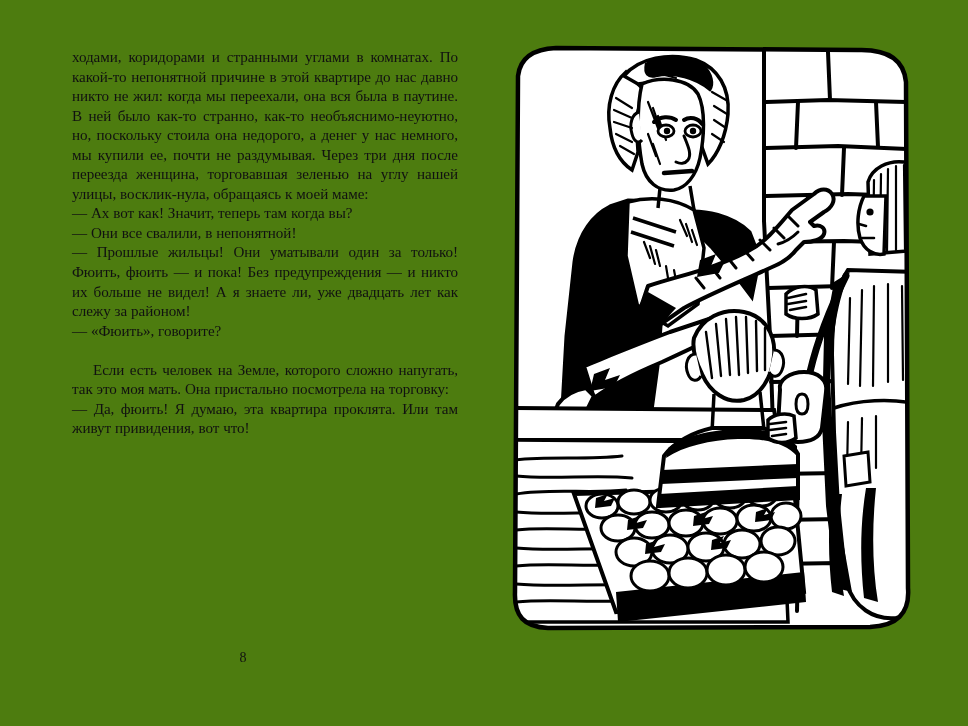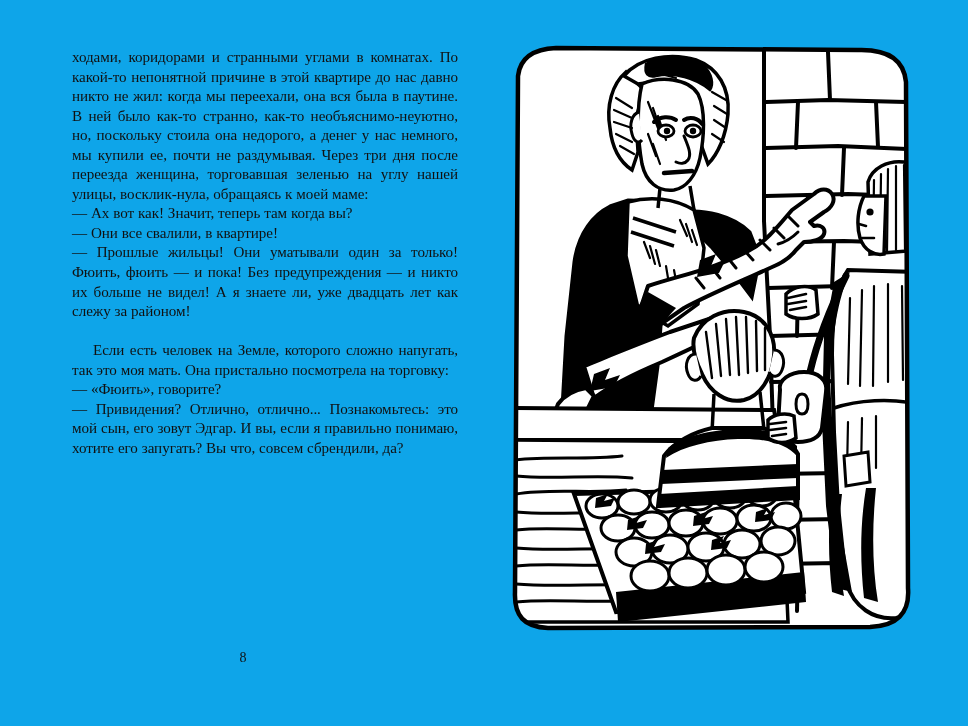--- a/index.html
+++ b/index.html
@@ -4,21 +4,21 @@
 <style>
   html, body {
     margin: 0;
     padding: 0;
     background: #ffffff;
   }
   #page {
     position: relative;
     width: 968px;
     height: 726px;
-    background: #0ea5e9;
+    background: #4d7c0f;
     overflow: hidden;
     font-family: "Liberation Serif", "DejaVu Serif", serif;
   }
 
   
   #text-column {
     position: absolute;
     left: 72px;
     top: 48px;
     width: 386px;
@@ -59,25 +59,25 @@
   #illustration svg { display: block; width: 100%; height: 100%; }
 </style>
 </head>
 <body>
 
 <div id="page">
 
   <div id="text-column">
     <p class="para">ходами, коридорами и странными углами в комнатах. По какой-то непонятной причине в этой квартире до нас давно никто не жил: когда мы переехали, она вся была в паутине. В ней было как-то странно, как-то необъяснимо-неуютно, но, поскольку стоила она недорого, а денег у нас немного, мы купили ее, почти не раздумывая. Через три дня после переезда женщина, торговавшая зеленью на углу нашей улицы, восклик-нула, обращаясь к моей маме:</p>
     <p class="para">— Ах вот как! Значит, теперь там когда вы?</p>
-    <p class="para">— Они все свалили, в квартире!</p>
+    <p class="para">— Они все свалили, в непонятной!</p>
     <p class="para">— Прошлые жильцы! Они уматывали один за только! Фюить, фюить — и пока! Без предупреждения — и никто их больше не видел! А я  знаете ли, уже двадцать лет как слежу за районом!</p>
+    <p class="para">— «Фюить», говорите?</p>
     <p class="para indent gap-before">Если есть человек на Земле, которого сложно напугать, так это моя мать. Она пристально посмотрела на торговку:</p>
-    <p class="para">— «Фюить», говорите?</p>
-    <p class="para">— Привидения? Отлично, отлично... Познакомьтесь: это мой сын, его зовут Эдгар. И вы, если я правильно понимаю, хотите его запугать? Вы что, совсем сбрендили, да?</p>
+    <p class="para">— Да, фюить! Я думаю, эта квартира проклята. Или там живут привидения, вот что!</p>
   </div>
 
   <div id="page-number">8</div>
 
   <div id="illustration">
     <svg viewBox="0 0 450 606" xmlns="http://www.w3.org/2000/svg">
       <defs>
         <clipPath id="frameClip">
           <path d="M 20 40 C 22 22 36 13 58 12 L 360 14 C 392 13 406 25 408 46
                    L 410 552 C 412 578 398 590 372 591 L 50 592

